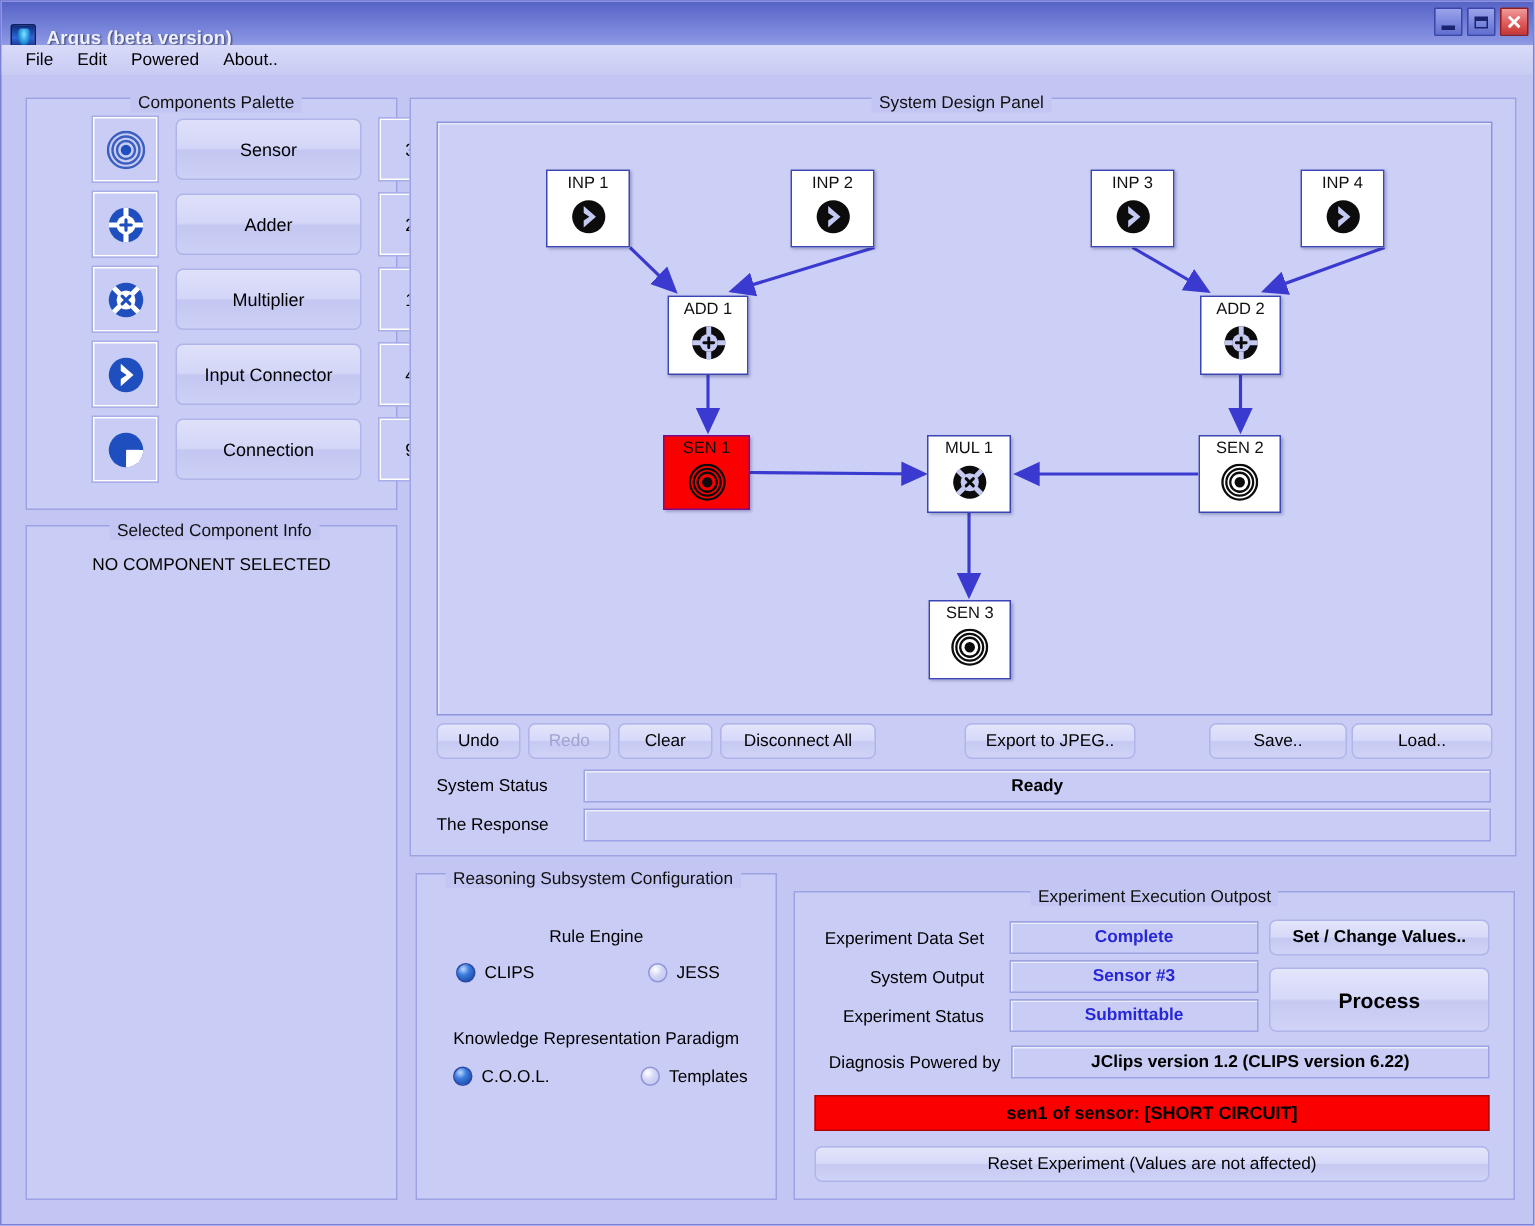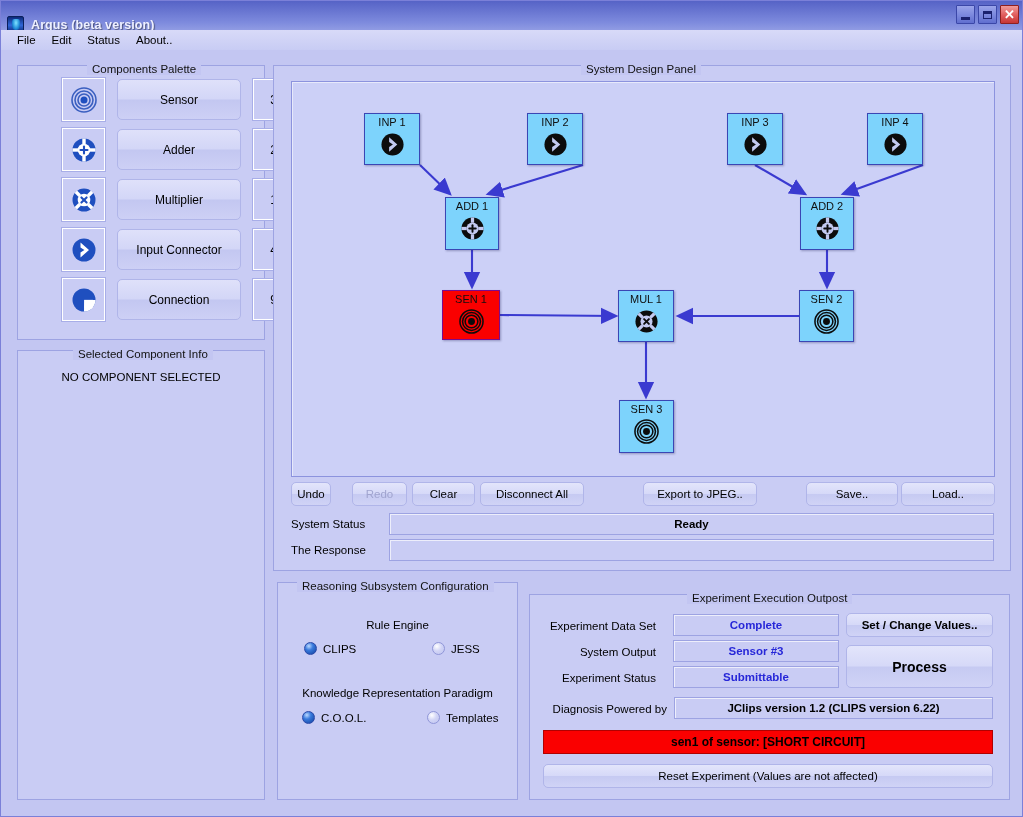--- a/index.html
+++ b/index.html
@@ -111,21 +111,21 @@
 
   
   .canvas {
     position: absolute;
     background: #ccd0f7;
     border: 1px solid #8c93de;
     box-shadow: inset 1px 1px 0 #ffffff88;
   }
   .node {
     position: absolute;
-    background: #7dd3fc;
+    background: #ffffff;
     border: 1px solid #3a46b4;
     display: flex; flex-direction: column; align-items: center;
     box-shadow: 1px 1px 2px rgba(40,40,90,.35);
   }
   .node.alarm { background: #fa0000; border-color: #7b0b8e; }
   .node .nlabel {
     font-size: 11px; color: #101010; margin-top: 3px; line-height: 1;
   }
   .node .nico { margin-top: 4px; }
 
@@ -196,21 +196,21 @@
       <div class="win-btn">
           <span class="max-glyph"></span>
         </div>
       <div class="win-btn close">✕</div>
     </div>
   </div>
 
   <div class="menubar">
     <div class="mi">File</div>
     <div class="mi">Edit</div>
-    <div class="mi">Status</div>
+    <div class="mi">Powered</div>
     <div class="mi">About..</div>
   </div>
 
   <div class="panel" style="left:16px; top:64px; width:248px; height:275px;"></div>
   <div class="panel-title" style="left:86px; top:62px;">Components Palette</div>
 
   <div class="pal-row" style="left:33px; top:77px;">
     <div class="pal-ico">
       <svg class="ico-svg" width="26" height="26" viewBox="0 0 26 26">
         <circle cx="13" cy="13" r="12" fill="none" stroke="#3a5fc0" stroke-width="1.6"></circle>
@@ -456,21 +456,21 @@
         <svg width="25" height="25" viewBox="0 0 26 26">
           <circle cx="13" cy="13" r="12" fill="none" stroke="#0c0c0c" stroke-width="1.6"></circle>
           <circle cx="13" cy="13" r="9.3" fill="none" stroke="#0c0c0c" stroke-width="1.6"></circle>
           <circle cx="13" cy="13" r="6.6" fill="none" stroke="#0c0c0c" stroke-width="1.6"></circle>
           <circle cx="13" cy="13" r="3.6" fill="#0c0c0c"></circle>
         </svg>
       </span>
     </div>
   </div>
 
-  <div class="btn" style="left:290px; top:481px; width:40px; height:24px;">Undo</div>
+  <div class="btn" style="left:290px; top:481px; width:56px; height:24px;">Undo</div>
   <div class="btn disabled" style="left:351px; top:481px; width:55px; height:24px;">Redo</div>
   <div class="btn" style="left:411px; top:481px; width:63px; height:24px;">Clear</div>
   <div class="btn" style="left:479px; top:481px; width:104px; height:24px;">Disconnect All</div>
   <div class="btn" style="left:642px; top:481px; width:114px; height:24px;">Export to JPEG..</div>
   <div class="btn" style="left:805px; top:481px; width:92px; height:24px;">Save..</div>
   <div class="btn" style="left:900px; top:481px; width:94px; height:24px;">Load..</div>
 
   <div class="lbl" style="left:290px; top:514px; width:95px; height:18px;">System Status</div>
   <div class="field" style="left:388px; top:512px; width:605px; height:22px;">Ready</div>
 

